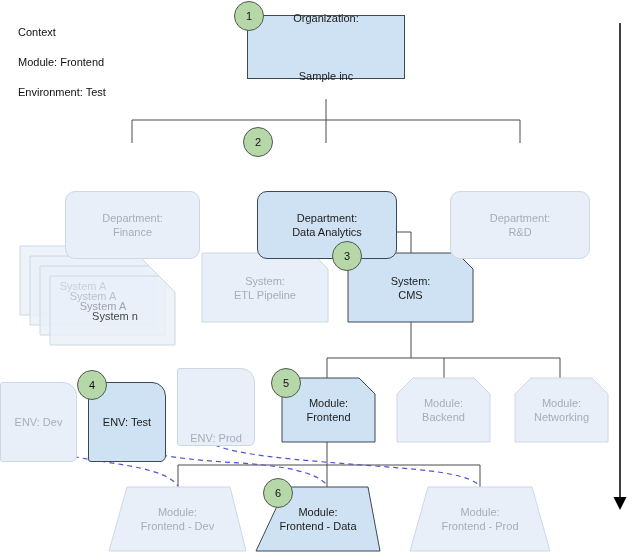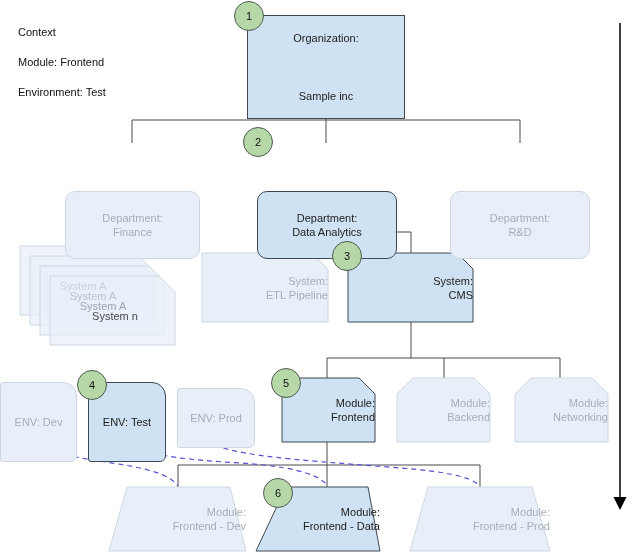--- a/index.html
+++ b/index.html
@@ -12,21 +12,21 @@
     position:absolute;box-sizing:border-box;z-index:1;
     display:flex;flex-direction:column;align-items:center;justify-content:center;
     font-size:11px;line-height:14px;text-align:center;
   }
   .hl{background:#cfe2f3;border:1px solid #3d4852;color:#1c1c1c;}
   .faded{background:#e9eff8;border:1px solid #ccd8e4;color:#a6aeb8;}
   .rounded{border-radius:10px;margin-top:48px;}
   .envbox{border-radius:3px 14px 6px 3px;}
   .lbl{
     position:absolute;z-index:2;display:flex;flex-direction:column;
-    align-items:flex-end;justify-content:center;text-align:center;
+    align-items:center;justify-content:center;text-align:center;
     font-size:11px;line-height:14px;pointer-events:none;
   }
   .dark-t{color:#1c1c1c;}
   .faded-t{color:#a6aeb8;}
   .stacktxt{position:absolute;z-index:2;width:96px;text-align:center;font-size:11px;line-height:13px;pointer-events:none;}
   .step{
     position:absolute;z-index:3;width:30px;height:30px;border-radius:50%;
     background:#b6d7a8;border:1px solid #4e5a4e;box-sizing:border-box;
     display:flex;align-items:center;justify-content:center;
     font-size:11px;color:#111111;
@@ -81,21 +81,21 @@
     <polygon points="286,487 368,487 380,551 256,551" fill="#cfe2f3" stroke="#3d4852"></polygon>
     <polygon points="428,487 532,487 550,551 410,551" fill="#e9eff8" stroke="#ccd8e4"></polygon>
   </svg>
 
   <div class="context">
     <div>Context</div>
     <div>Module: Frontend</div>
     <div>Environment: Test</div>
   </div>
 
-  <div class="node hl" style="left:247px;top:15px;width:158px;height:104px;gap:44px;">
+  <div class="node hl" style="left:247px;top:15px;width:158px;height:64px;gap:44px;">
     <span>Organization:</span>
     <span>Sample inc</span>
   </div>
 
   <div class="node faded rounded" style="left:65px;top:143px;width:135px;height:68px;">
     <span>Department:</span>
     <span>Finance</span>
   </div>
 
   <div class="node hl rounded" style="left:257px;top:143px;width:140px;height:68px;">
@@ -107,21 +107,21 @@
     <span>Department:</span>
     <span>R&amp;D</span>
   </div>
 
   <div class="node faded envbox" style="left:0px;top:382px;width:77px;height:80px;">
     <span>ENV: Dev</span>
   </div>
   <div class="node hl envbox" style="left:88px;top:382px;width:78px;height:80px;">
     <span>ENV: Test</span>
   </div>
-  <div class="node faded envbox" style="left:177px;top:388px;width:78px;height:60px;">
+  <div class="node faded envbox" style="left:177px;top:368px;width:78px;height:78px;justify-content:flex-end;">
     <span>ENV: Prod</span>
   </div>
 
   <div class="lbl faded-t" style="left:202px;top:253px;width:126px;height:69px;">
     <span>System:</span>
     <span>ETL Pipeline</span>
   </div>
   <div class="lbl dark-t" style="left:348px;top:253px;width:125px;height:69px;">
     <span>System:</span>
     <span>CMS</span>

